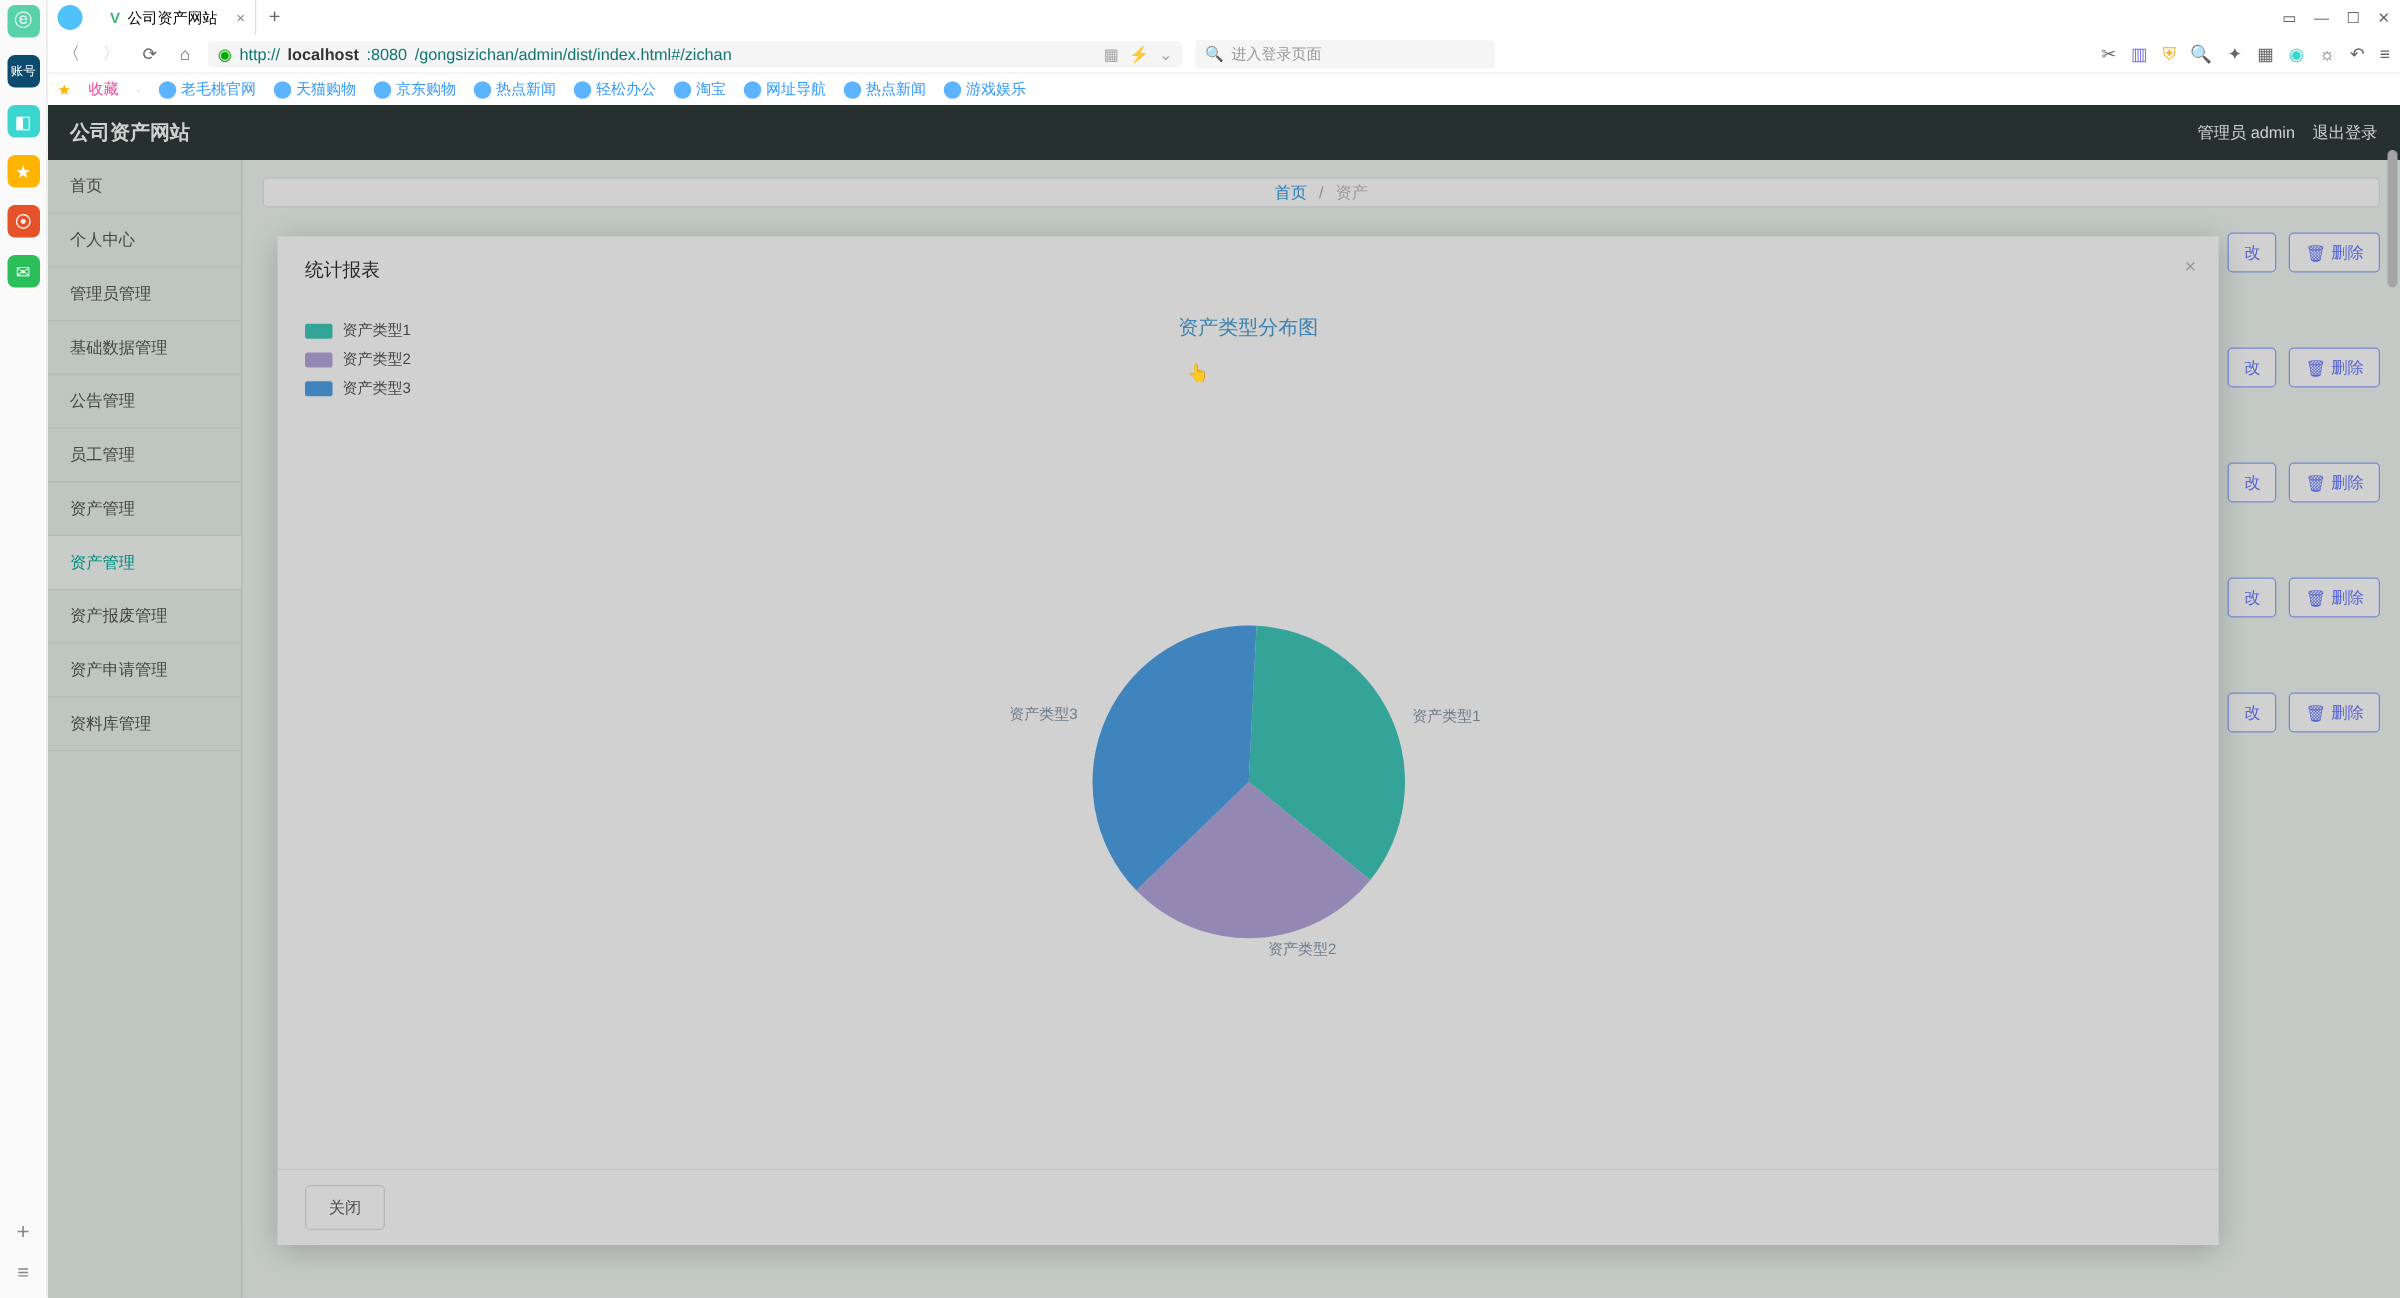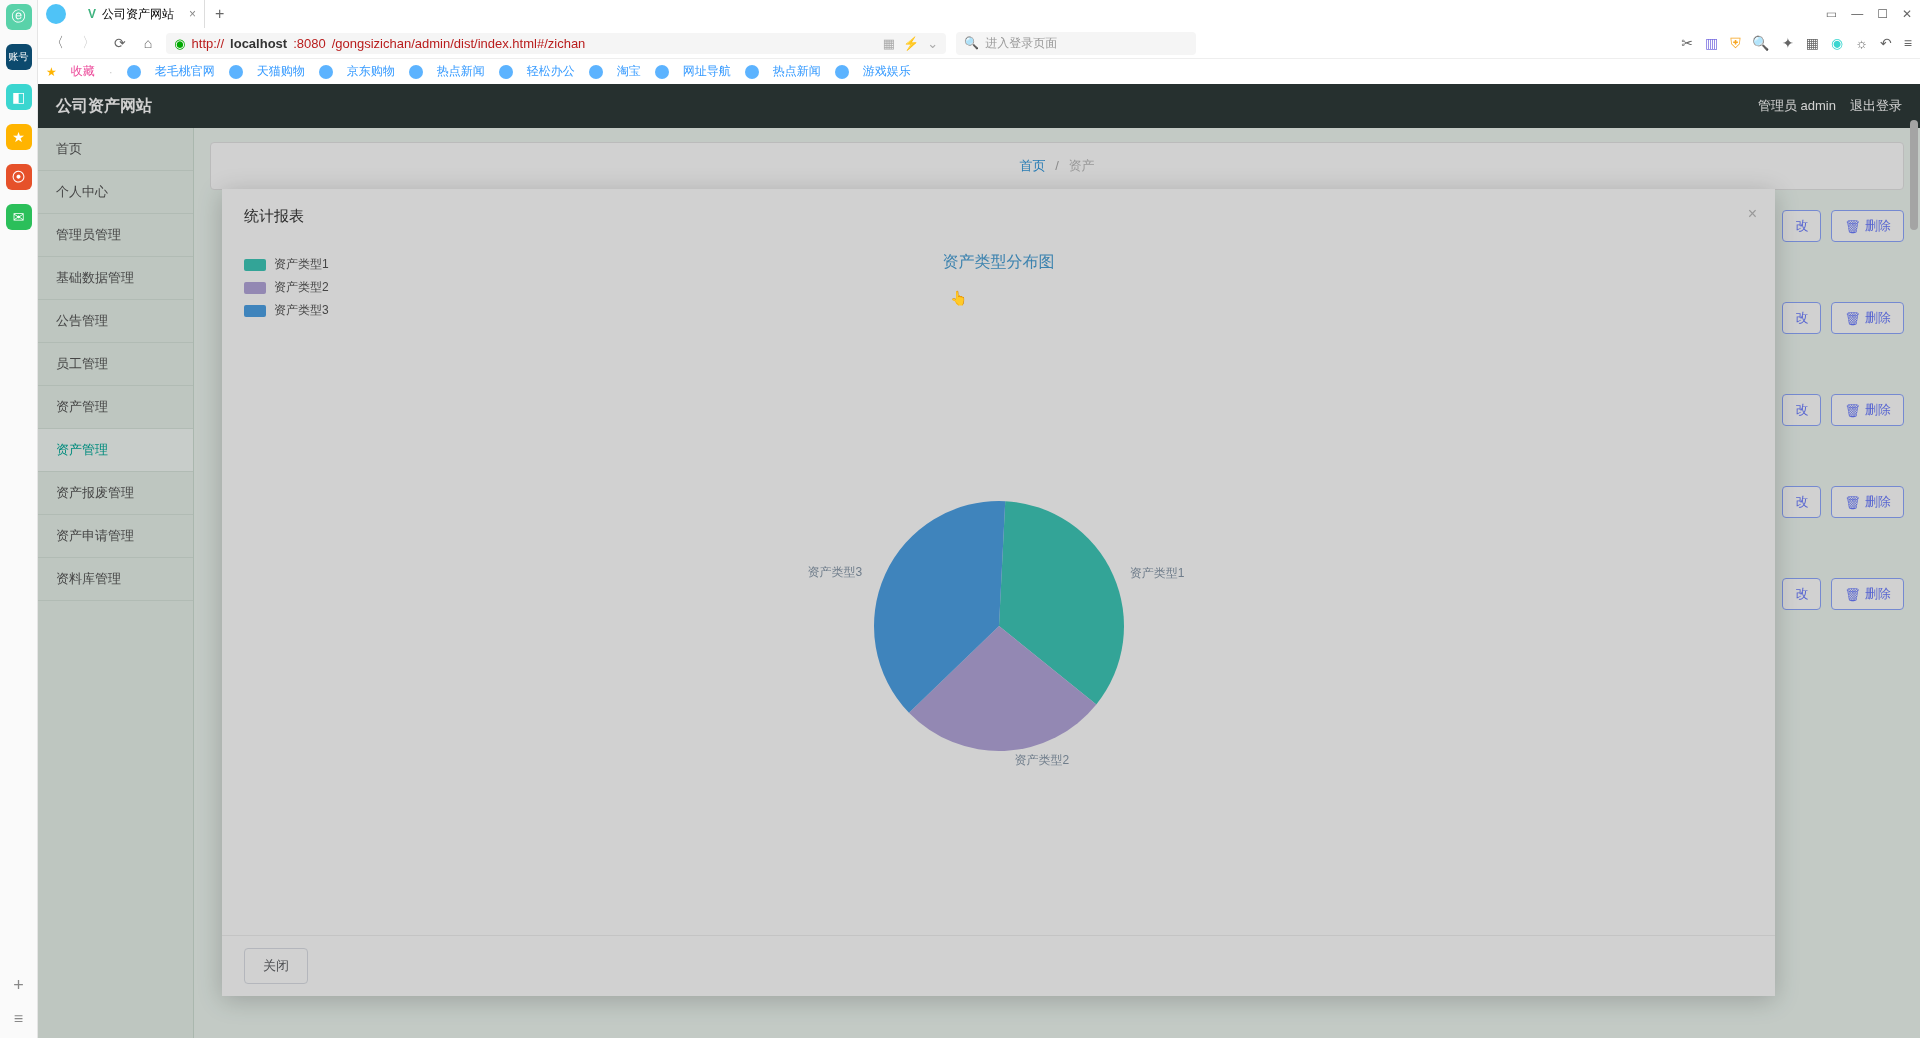--- a/index.html
+++ b/index.html
@@ -8,28 +8,28 @@
 
 .browser-chrome { background: #fff; border-bottom: 1px solid #ddd; }
 .tab-bar { display: flex; align-items: center; height: 28px; padding-left: 40px; position: relative; }
 .tab-bar::before { content: ''; position: absolute; left: 8px; top: 4px; width: 20px; height: 20px; background: #4fc3f7; border-radius: 50%; }
 .tab { display: flex; align-items: center; gap: 6px; padding: 0 30px 0 10px; height: 100%; border-right: 1px solid #ddd; font-size: 12px; position: relative; }
 .tab-close { position: absolute; right: 8px; color: #888; cursor: pointer; }
 .new-tab { padding: 0 10px; color: #666; cursor: pointer; }
 .addr-bar { display: flex; align-items: center; height: 30px; padding: 0 8px; gap: 10px; }
 .nav-btn { color: #666; cursor: pointer; font-size: 14px; padding: 0 4px; }
 .url-box { flex: 1; display: flex; align-items: center; gap: 6px; background: #f5f5f5; border-radius: 4px; padding: 3px 8px; font-size: 13px; color: #333; max-width: 780px; }
-.url-prefix { color: #b91c1c; }
+.url-prefix { color: #0f766e; }
 .url-box .shield { color: #0a0; }
 .url-icons-right { display: flex; gap: 8px; margin-left: auto; }
 .search-box { display: flex; align-items: center; gap: 6px; background: #f5f5f5; border-radius: 4px; padding: 3px 8px; font-size: 12px; color: #999; width: 240px; }
 .toolbar-icons { display: flex; gap: 12px; align-items: center; margin-left: auto; }
 .toolbar-icons span { color: #666; font-size: 14px; cursor: pointer; }
 .bookmark-bar { display: flex; align-items: center; height: 26px; padding: 0 8px; gap: 14px; font-size: 12px; border-top: 1px solid #eee; }
-.bookmark-bar .bm { display: flex; align-items: center; gap: 14px; color: #3399ff; cursor: pointer; }
+.bookmark-bar .bm { display: flex; align-items: center; gap: 4px; color: #3399ff; cursor: pointer; }
 .bookmark-bar .bm-ico { width: 14px; height: 14px; background: #5cb3ff; border-radius: 50%; display: inline-block; }
 .fav-star { color: #ffb400; }
 
 
 .quick-bar { position: fixed; left: 0; top: 0; width: 38px; height: 100%; background: #fafafa; border-right: 1px solid #e5e5e5; display: flex; flex-direction: column; align-items: center; padding-top: 4px; gap: 14px; z-index: 5; }
 .qb-ico { width: 26px; height: 26px; border-radius: 6px; display: flex; align-items: center; justify-content: center; font-size: 14px; }
 .qb-bottom { margin-top: auto; margin-bottom: 10px; display: flex; flex-direction: column; gap: 14px; align-items: center; }
 
 
 .app { position: absolute; left: 38px; right: 0; top: 84px; bottom: 0; background: #eef7f1; }
@@ -37,21 +37,21 @@
 .app-title { font-size: 16px; font-weight: bold; }
 .app-header-right { margin-left: auto; display: flex; gap: 14px; font-size: 13px; }
 .app-header-right span { cursor: pointer; }
 
 .app-body { display: flex; height: calc(100% - 44px); }
 .sidebar { width: 156px; background: #e8f2eb; border-right: 1px solid #d0e0d5; }
 .sidebar-item { padding: 12px 18px; font-size: 13px; color: #555; border-bottom: 1px solid #d8e5dc; cursor: pointer; }
 .sidebar-item.active { background: #f5fbf7; color: #0a9; }
 
 .main { flex: 1; padding: 14px 16px; overflow: auto; }
-.breadcrumb-card { background: #fff; border: 1px solid #e5e5e5; border-radius: 4px; padding: 14px; text-align: center; font-size: 13px; color: #666; }
+.breadcrumb-card { background: #fff; border: 1px solid #e5e5e5; border-radius: 4px; padding: 2px; text-align: center; font-size: 13px; color: #666; }
 .breadcrumb-card .sep { color: #aaa; margin: 0 6px; }
 .breadcrumb-card .cur { color: #bbb; }
 .row-actions { display: flex; justify-content: flex-end; gap: 10px; margin-top: 20px; margin-bottom: 60px; }
 .btn-outline { border: 1px solid #8fa8ff; color: #6b7cff; background: #fff; padding: 6px 12px; border-radius: 4px; font-size: 13px; cursor: pointer; display: flex; align-items: center; gap: 4px; }
 
 
 .modal-mask { position: absolute; inset: 0; background: rgba(0,0,0,0.18); z-index: 10; }
 .modal { position: absolute; left: 184px; right: 145px; top: 105px; bottom: 42px; background: #fff; border-radius: 0; box-shadow: 0 4px 24px rgba(0,0,0,0.2); display: flex; flex-direction: column; }
 .modal-head { padding: 18px 22px 12px; font-size: 15px; color: #333; position: relative; }
 .modal-close { position: absolute; right: 18px; top: 16px; color: #bbb; cursor: pointer; font-size: 16px; }

